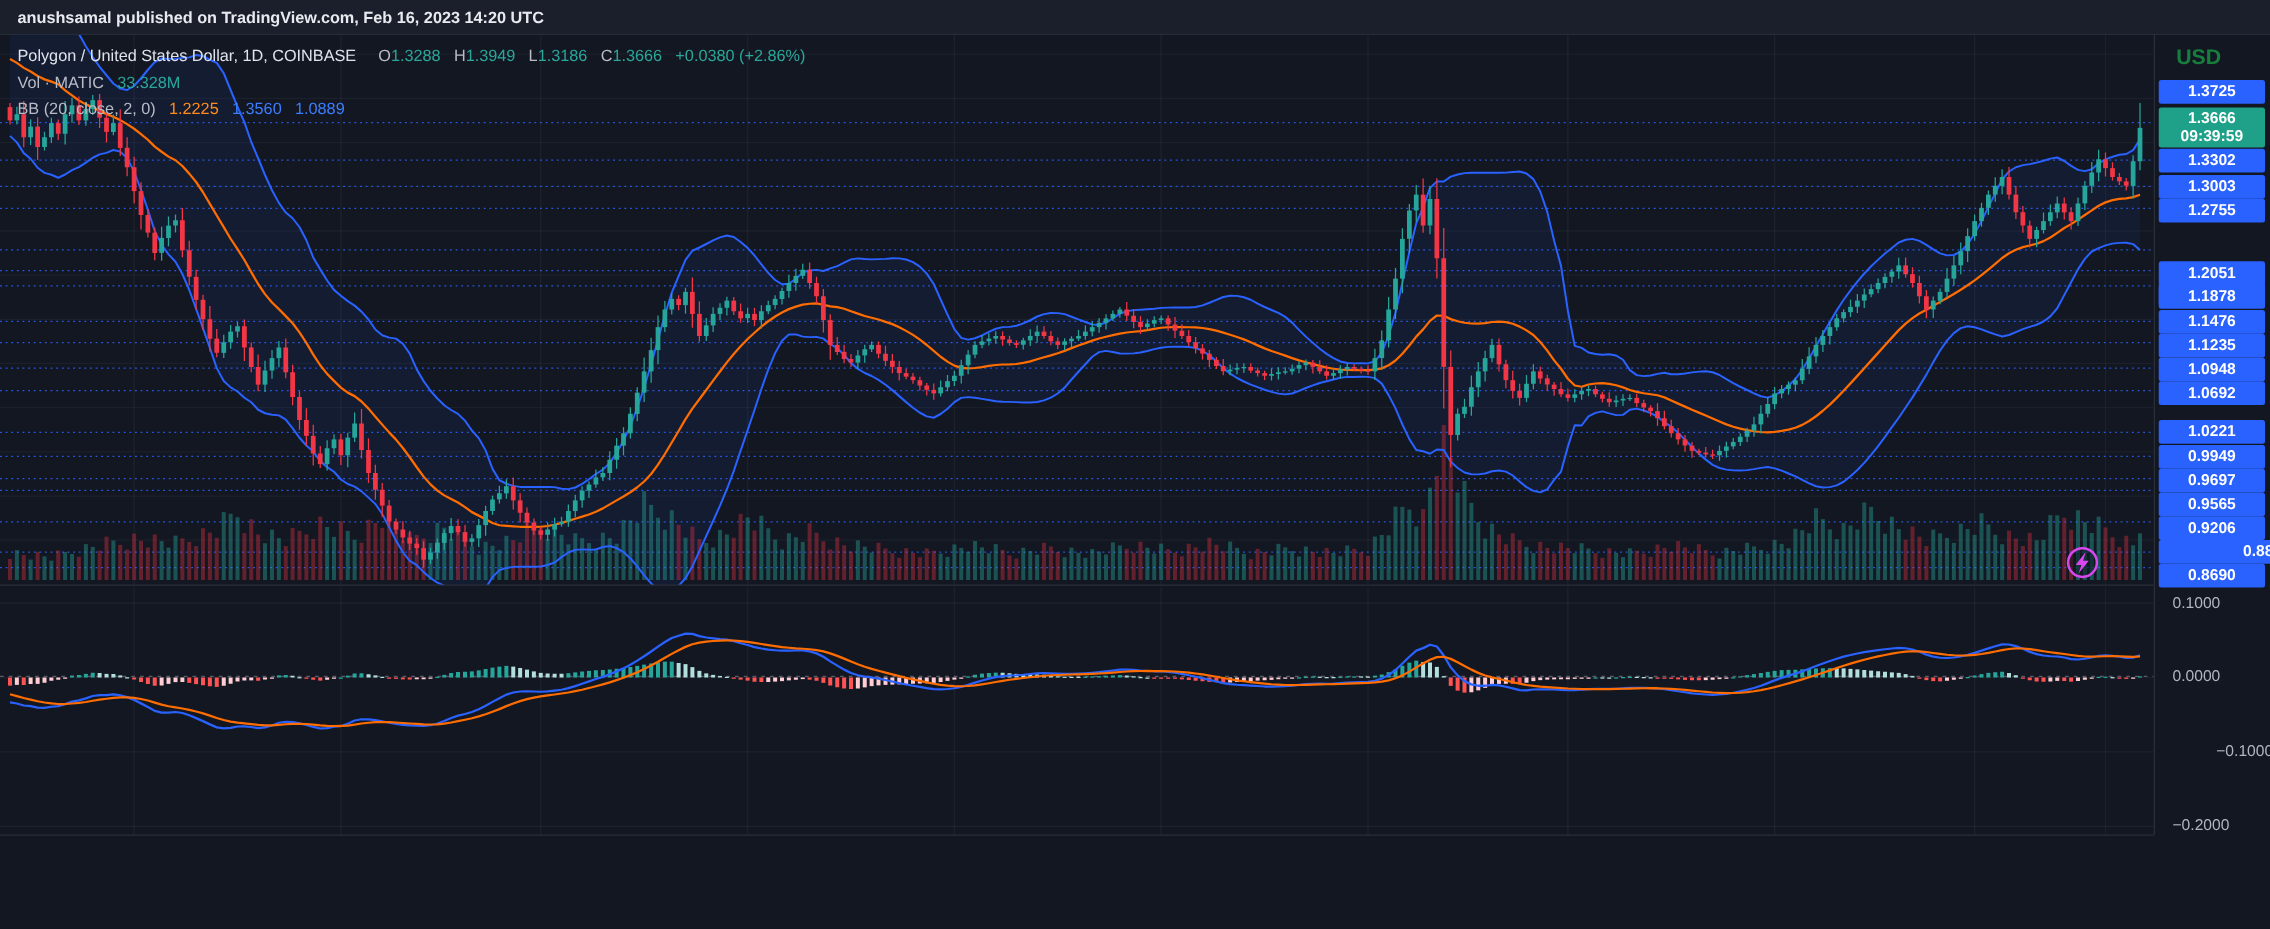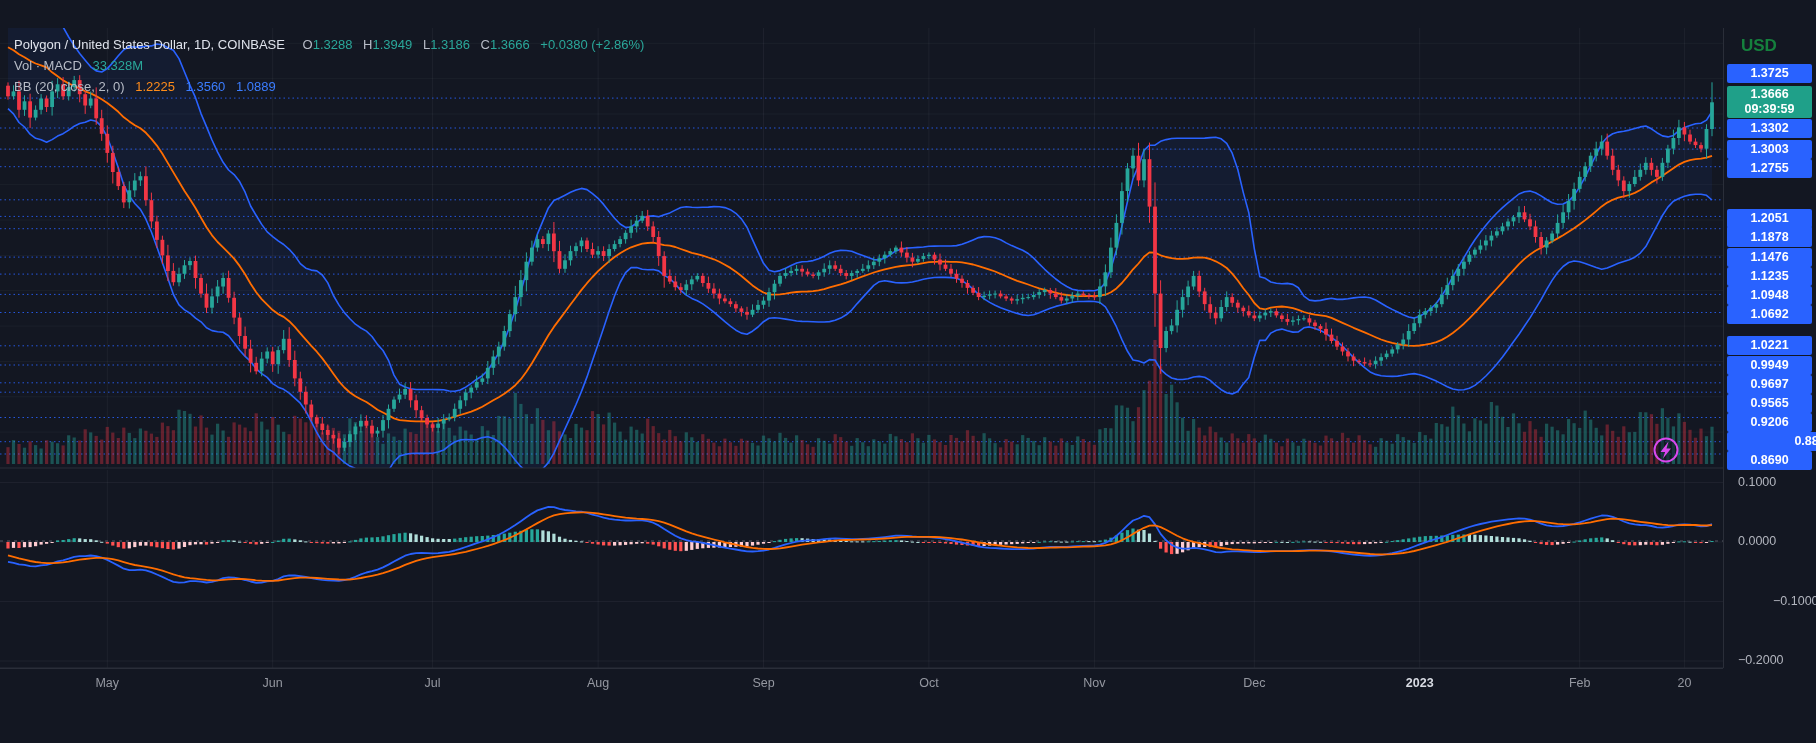--- a/index.html
+++ b/index.html
@@ -30,20 +30,23 @@
             border-top:1px solid #2a2e39;z-index:4;}
   #footer{position:absolute;left:0;top:700px;width:1816px;height:43px;background:#161a23;z-index:4;}
   #logo{position:absolute;left:13px;top:12px;display:flex;align-items:center;color:#ccd0da;}
   #logo .word{font-size:17px;font-weight:700;margin-left:9px;letter-spacing:.2px;color:#c6cad4;}
 </style>
 </head>
 <body>
 
 <div id="stage">
 
+  <div id="topstrip">
+    <span>anushsamal published on TradingView.com, Feb 16, 2023 14:20 UTC</span>
+  </div>
 
   <svg id="chartsvg" width="1816" height="743">
       <defs>
         <clipPath id="cpMain">
           <rect x="0" y="28" width="1723" height="440"></rect>
         </clipPath>
 <clipPath id="cpMacd">
           <rect x="0" y="470" width="1723" height="198"></rect>
         </clipPath>
       </defs>
@@ -1361,21 +1364,21 @@
   <div class="legend" style="left:14px;top:37px;">
     <span class="lt-title">Polygon / United States Dollar, 1D, COINBASE</span><span class="lt-sp"></span><span class="lt-sp"></span>
     <span class="lt-gray">O</span><span class="lt-teal">1.3288</span><span class="lt-sp"></span>
     <span class="lt-gray">H</span><span class="lt-teal">1.3949</span><span class="lt-sp"></span>
     <span class="lt-gray">L</span><span class="lt-teal">1.3186</span><span class="lt-sp"></span>
     <span class="lt-gray">C</span><span class="lt-teal">1.3666</span><span class="lt-sp"></span>
     <span class="lt-teal">+0.0380 (+2.86%)</span>
   </div>
 
   <div class="legend" style="left:14px;top:58px;">
-    <span class="lt-gray">Vol · MACD</span><span class="lt-sp"></span>
+    <span class="lt-gray">Vol · MATIC</span><span class="lt-sp"></span>
     <span class="lt-teal">33.328M</span>
   </div>
 
   <div class="legend" style="left:14px;top:79px;">
     <span class="lt-gray">BB (20, close, 2, 0)</span><span class="lt-sp"></span>
     <span class="lt-orange">1.2225</span><span class="lt-sp"></span>
     <span class="lt-blue">1.3560</span><span class="lt-sp"></span>
     <span class="lt-blue">1.0889</span>
   </div>
 
@@ -1407,28 +1410,15 @@
       <div>09:39:59</div>
     </div>
     <div id="mlabels">
         <div class="mlabel" style="top: 446.5px;">0.1000</div>
         <div class="mlabel" style="top: 506px;">0.0000</div>
         <div class="mlabel" style="top: 565.5px; margin-left: 35px;">−0.1000</div>
         <div class="mlabel" style="top: 625px;">−0.2000</div>
       </div>
   </div>
 
-  <div id="timeaxis">
-      <div class="tlabel" style="left: 107.263px;">May</div>
-      <div class="tlabel" style="left: 272.701px;">Jun</div>
-      <div class="tlabel" style="left: 432.624px;">Jul</div>
-      <div class="tlabel" style="left: 598.062px;">Aug</div>
-      <div class="tlabel" style="left: 763.5px;">Sep</div>
-      <div class="tlabel" style="left: 928.938px;">Oct</div>
-      <div class="tlabel" style="left: 1094.38px;">Nov</div>
-      <div class="tlabel" style="left: 1254.3px;">Dec</div>
-      <div class="tlabel strong" style="left: 1419.74px;">2023</div>
-      <div class="tlabel" style="left: 1579.66px;">Feb</div>
-      <div class="tlabel" style="left: 1684.44px;">20</div>
-    </div>
 
 
 </div>
 
 </body></html>

